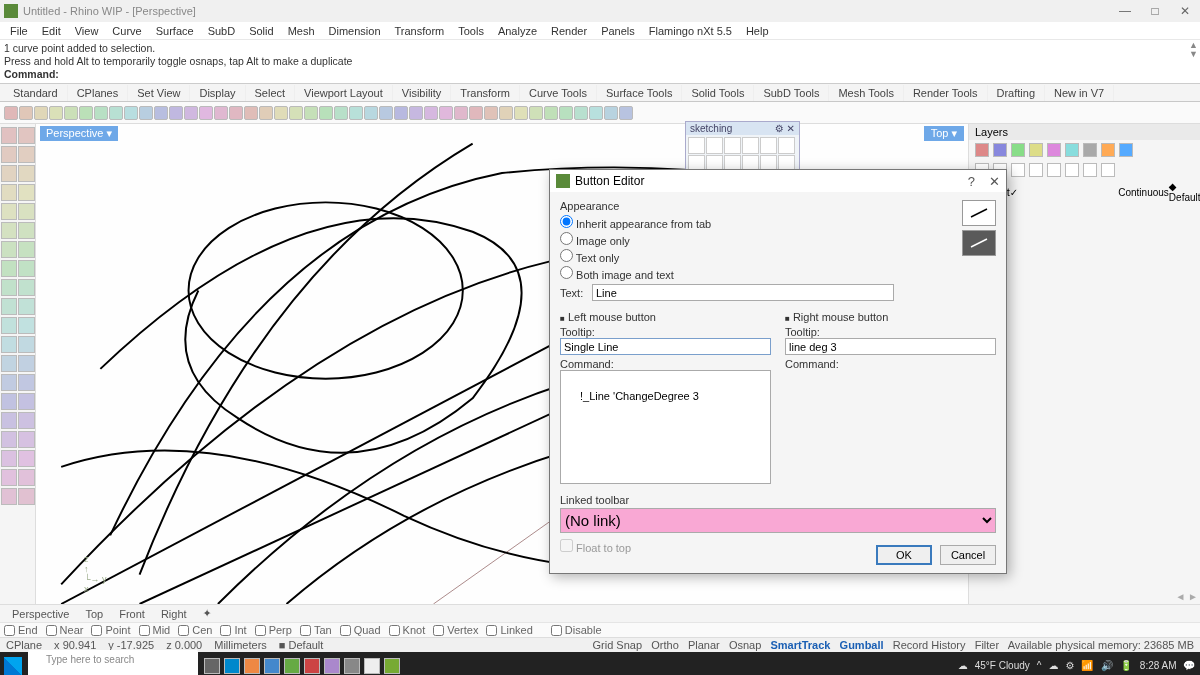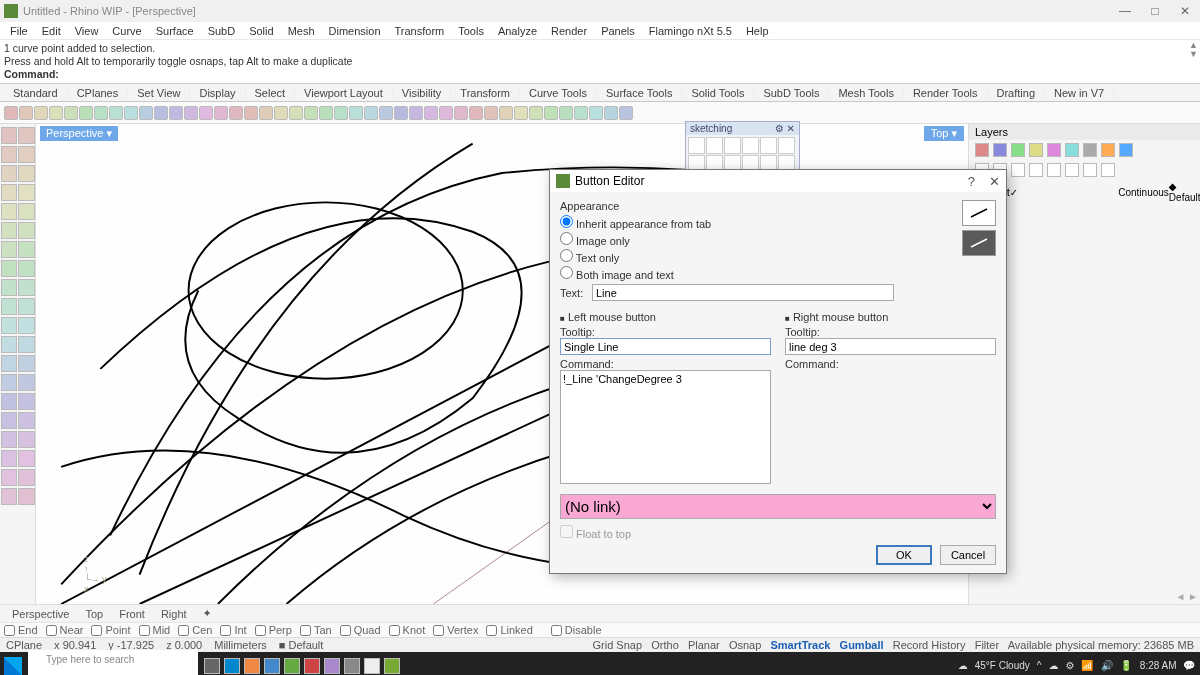--- a/index.html
+++ b/index.html
@@ -96,21 +96,21 @@
 .dlg .app .imgbox { position: absolute; right: 0; top: 0; width: 34px; }
 .dlg .app .imgbox div { width: 34px; height: 26px; border: 1px solid #999; margin-bottom: 4px; background:#fff; display:flex;align-items:center;justify-content:center;}
 .dlg .app .imgbox div.sel { background:#5a5a5a;}
 .dlg .twocol { display: flex; gap: 14px; margin-top: 10px; }
 .dlg .col { flex: 1; }
 .dlg .col .colhdr { font-size: 11px; margin-bottom: 3px; }
 .dlg .col .colhdr .bullet{font-size:8px;}
 .dlg .col label { display: block; font-size: 11px; margin-top:3px; }
 .dlg .col input[type=text] { width: 100%; height: 17px; border: 1px solid #7a9fcc; padding-left: 3px; font-size: 11px; }
 .dlg .col input.plain { border-color: #aaa; }
-.dlg .col textarea { width: 100%; height: 114px; border: 1px solid #aaa; font-size: 11px; padding: 2px; resize: none; font-family: inherit; }
+.dlg .col textarea { width: 100%; height: 114px; border: 1px solid #aaa; font-size: 11px; padding: 19px; resize: none; font-family: inherit; }
 .dlg .linked { margin-top: 8px; }
 .dlg .linked select { width: 100%; height: 25px; border: 1px solid #aaa; font-size: 15px; background:#f9a8d4;}
 .dlg .chk { margin-top: 6px; color: #999; }
 .dlg .btns { position: absolute; right: 10px; bottom: 8px; display: flex; gap: 8px; }
 .dlg .btns button { width: 56px; height: 20px; font-size: 11px; background: #efefef; border: 1px solid #aaa; }
 .dlg .btns button.ok { border: 2px solid #3a7abd; }
 
 .ic { display:inline-block; width:14px; height:14px; border:1px solid #bbb; background:#fff;}
 </style>
 </head>
@@ -534,20 +534,21 @@
       </div>
       <div class="col">
         <div class="colhdr"><span class="bullet">■</span> <span>Right mouse button</span></div>
         <label>Tooltip:</label>
         <input type="text" class="plain" value="line deg 3" style="">
         <label>Command:</label>
       </div>
     </div>
 
     <div class="linked">
+      <div style="margin-bottom:2px;">Linked toolbar</div>
       <select><option>(No link)</option></select>
     </div>
     <div class="chk"><input type="checkbox" disabled="" style=""> <span>Float to top</span></div>
   </div>
   <div class="btns">
     <button class="ok">OK</button>
     <button>Cancel</button>
   </div>
 </div>
 

